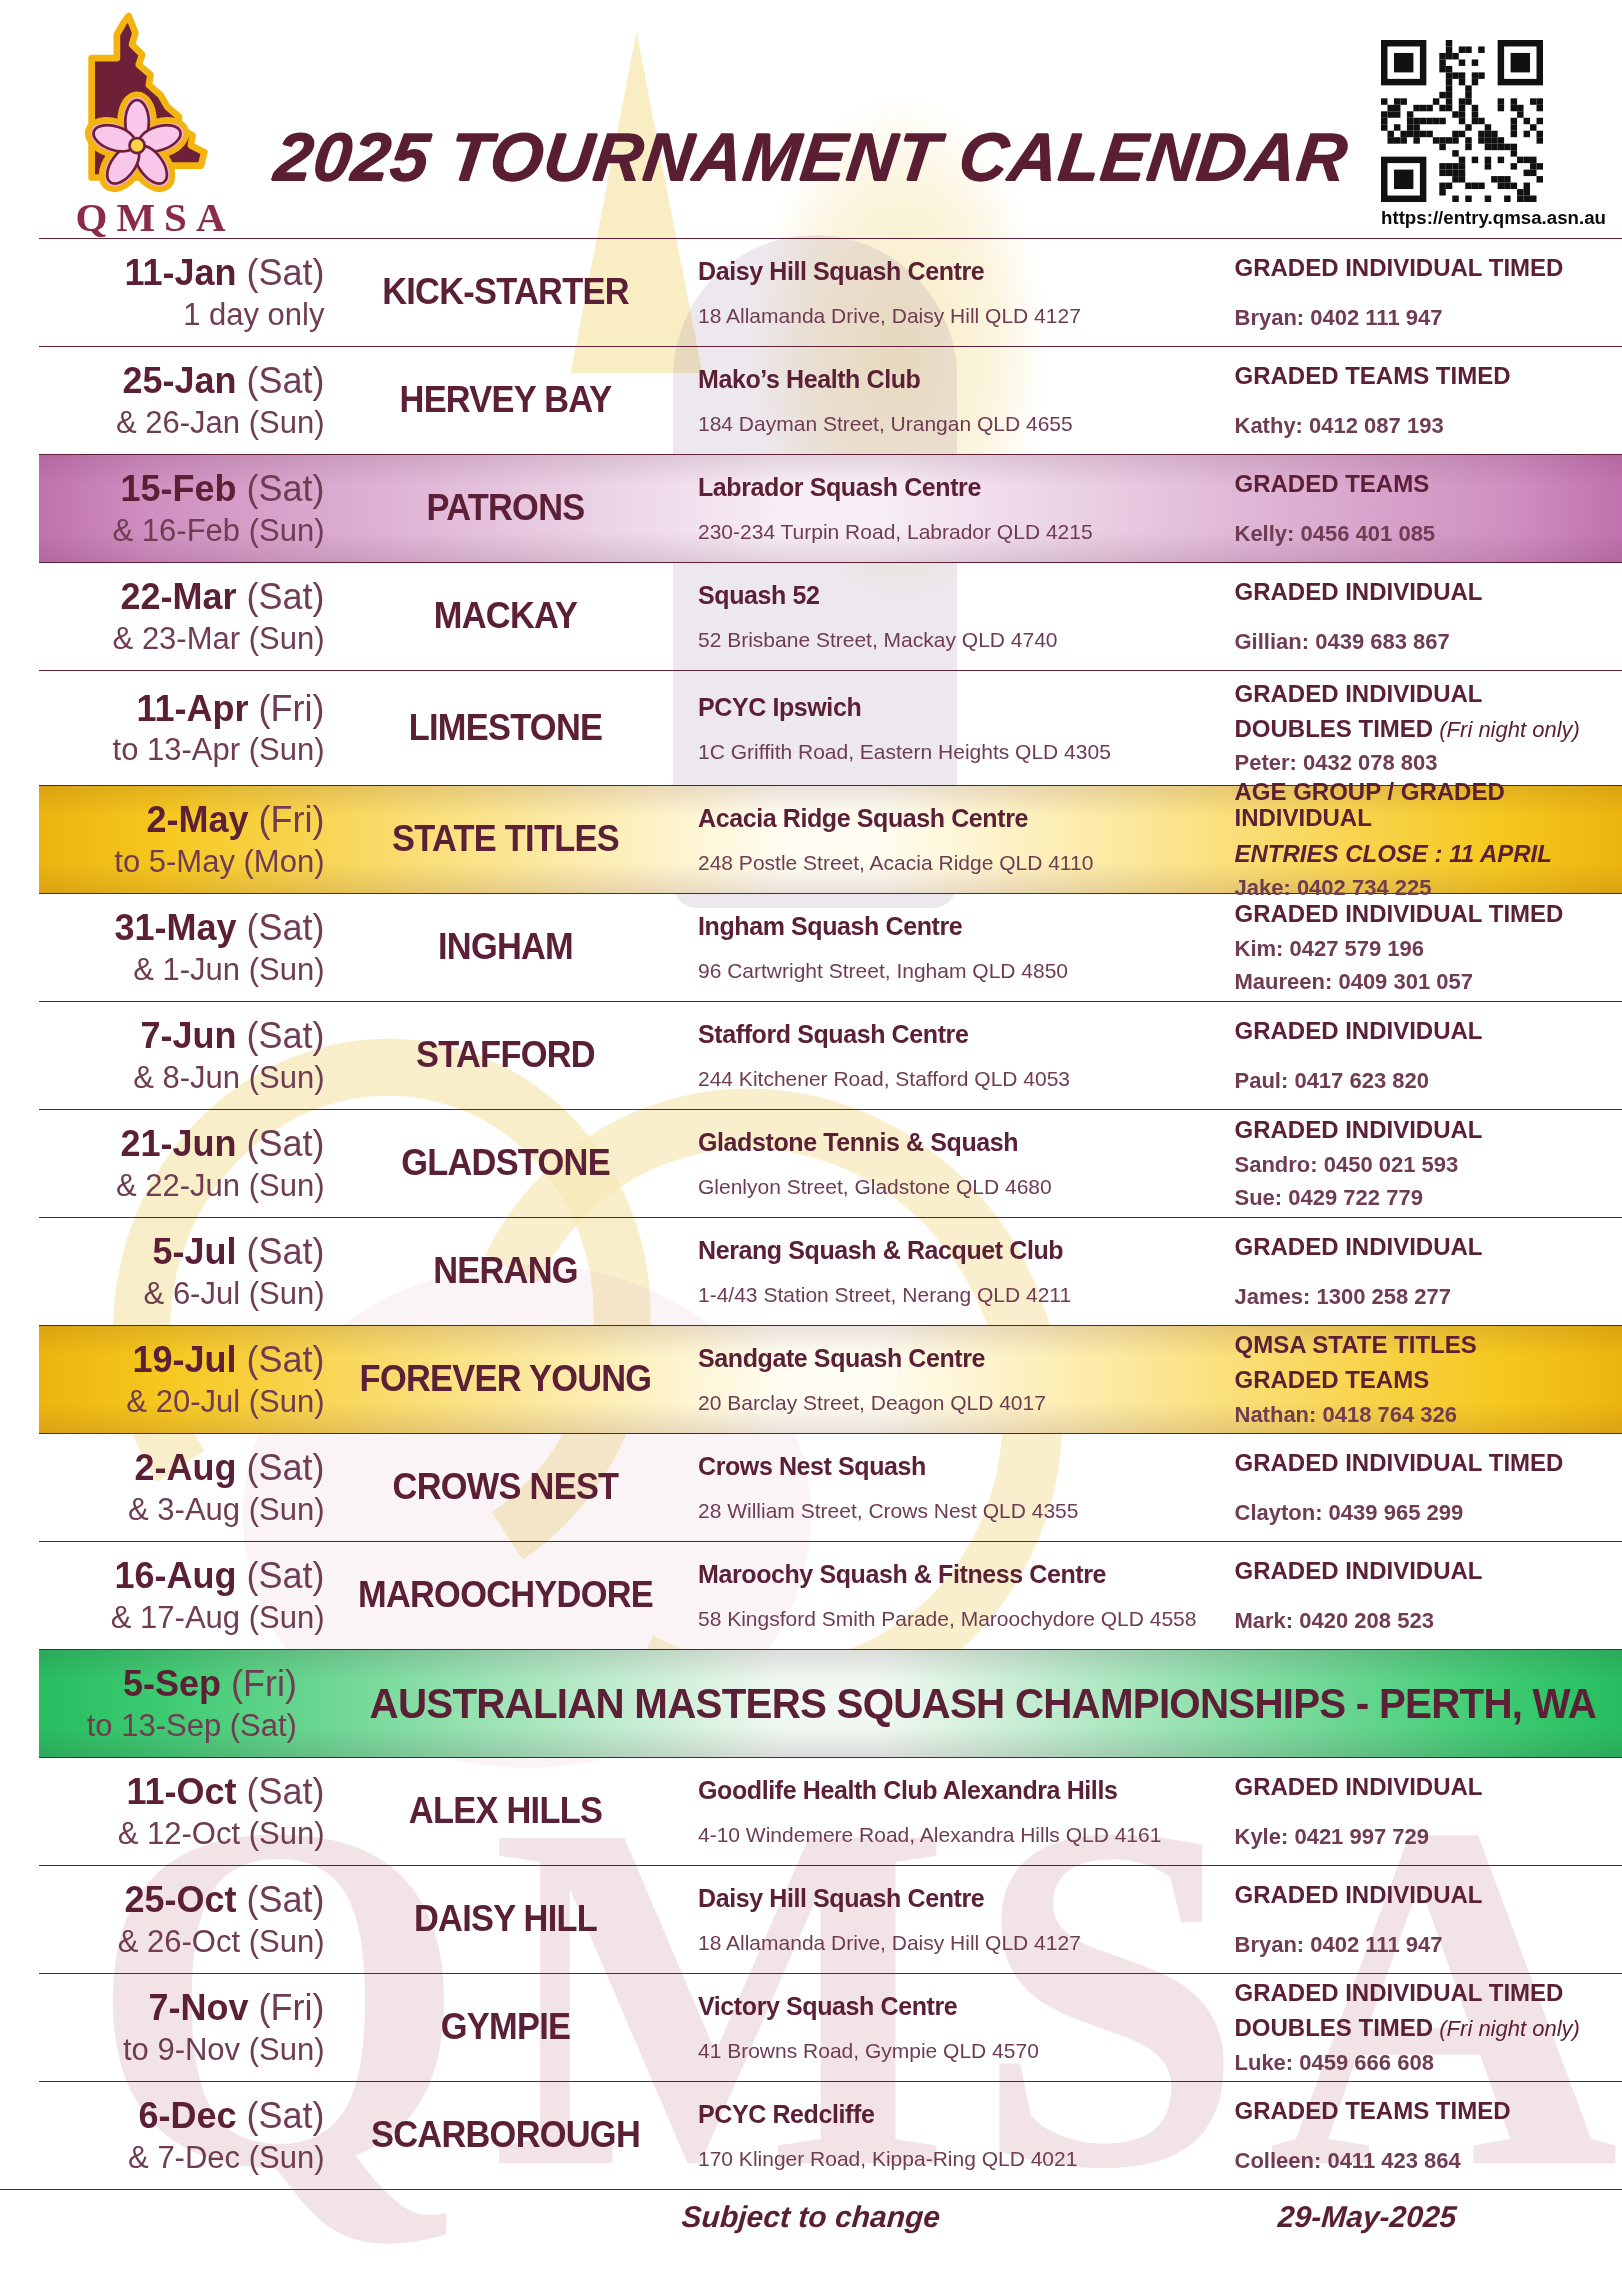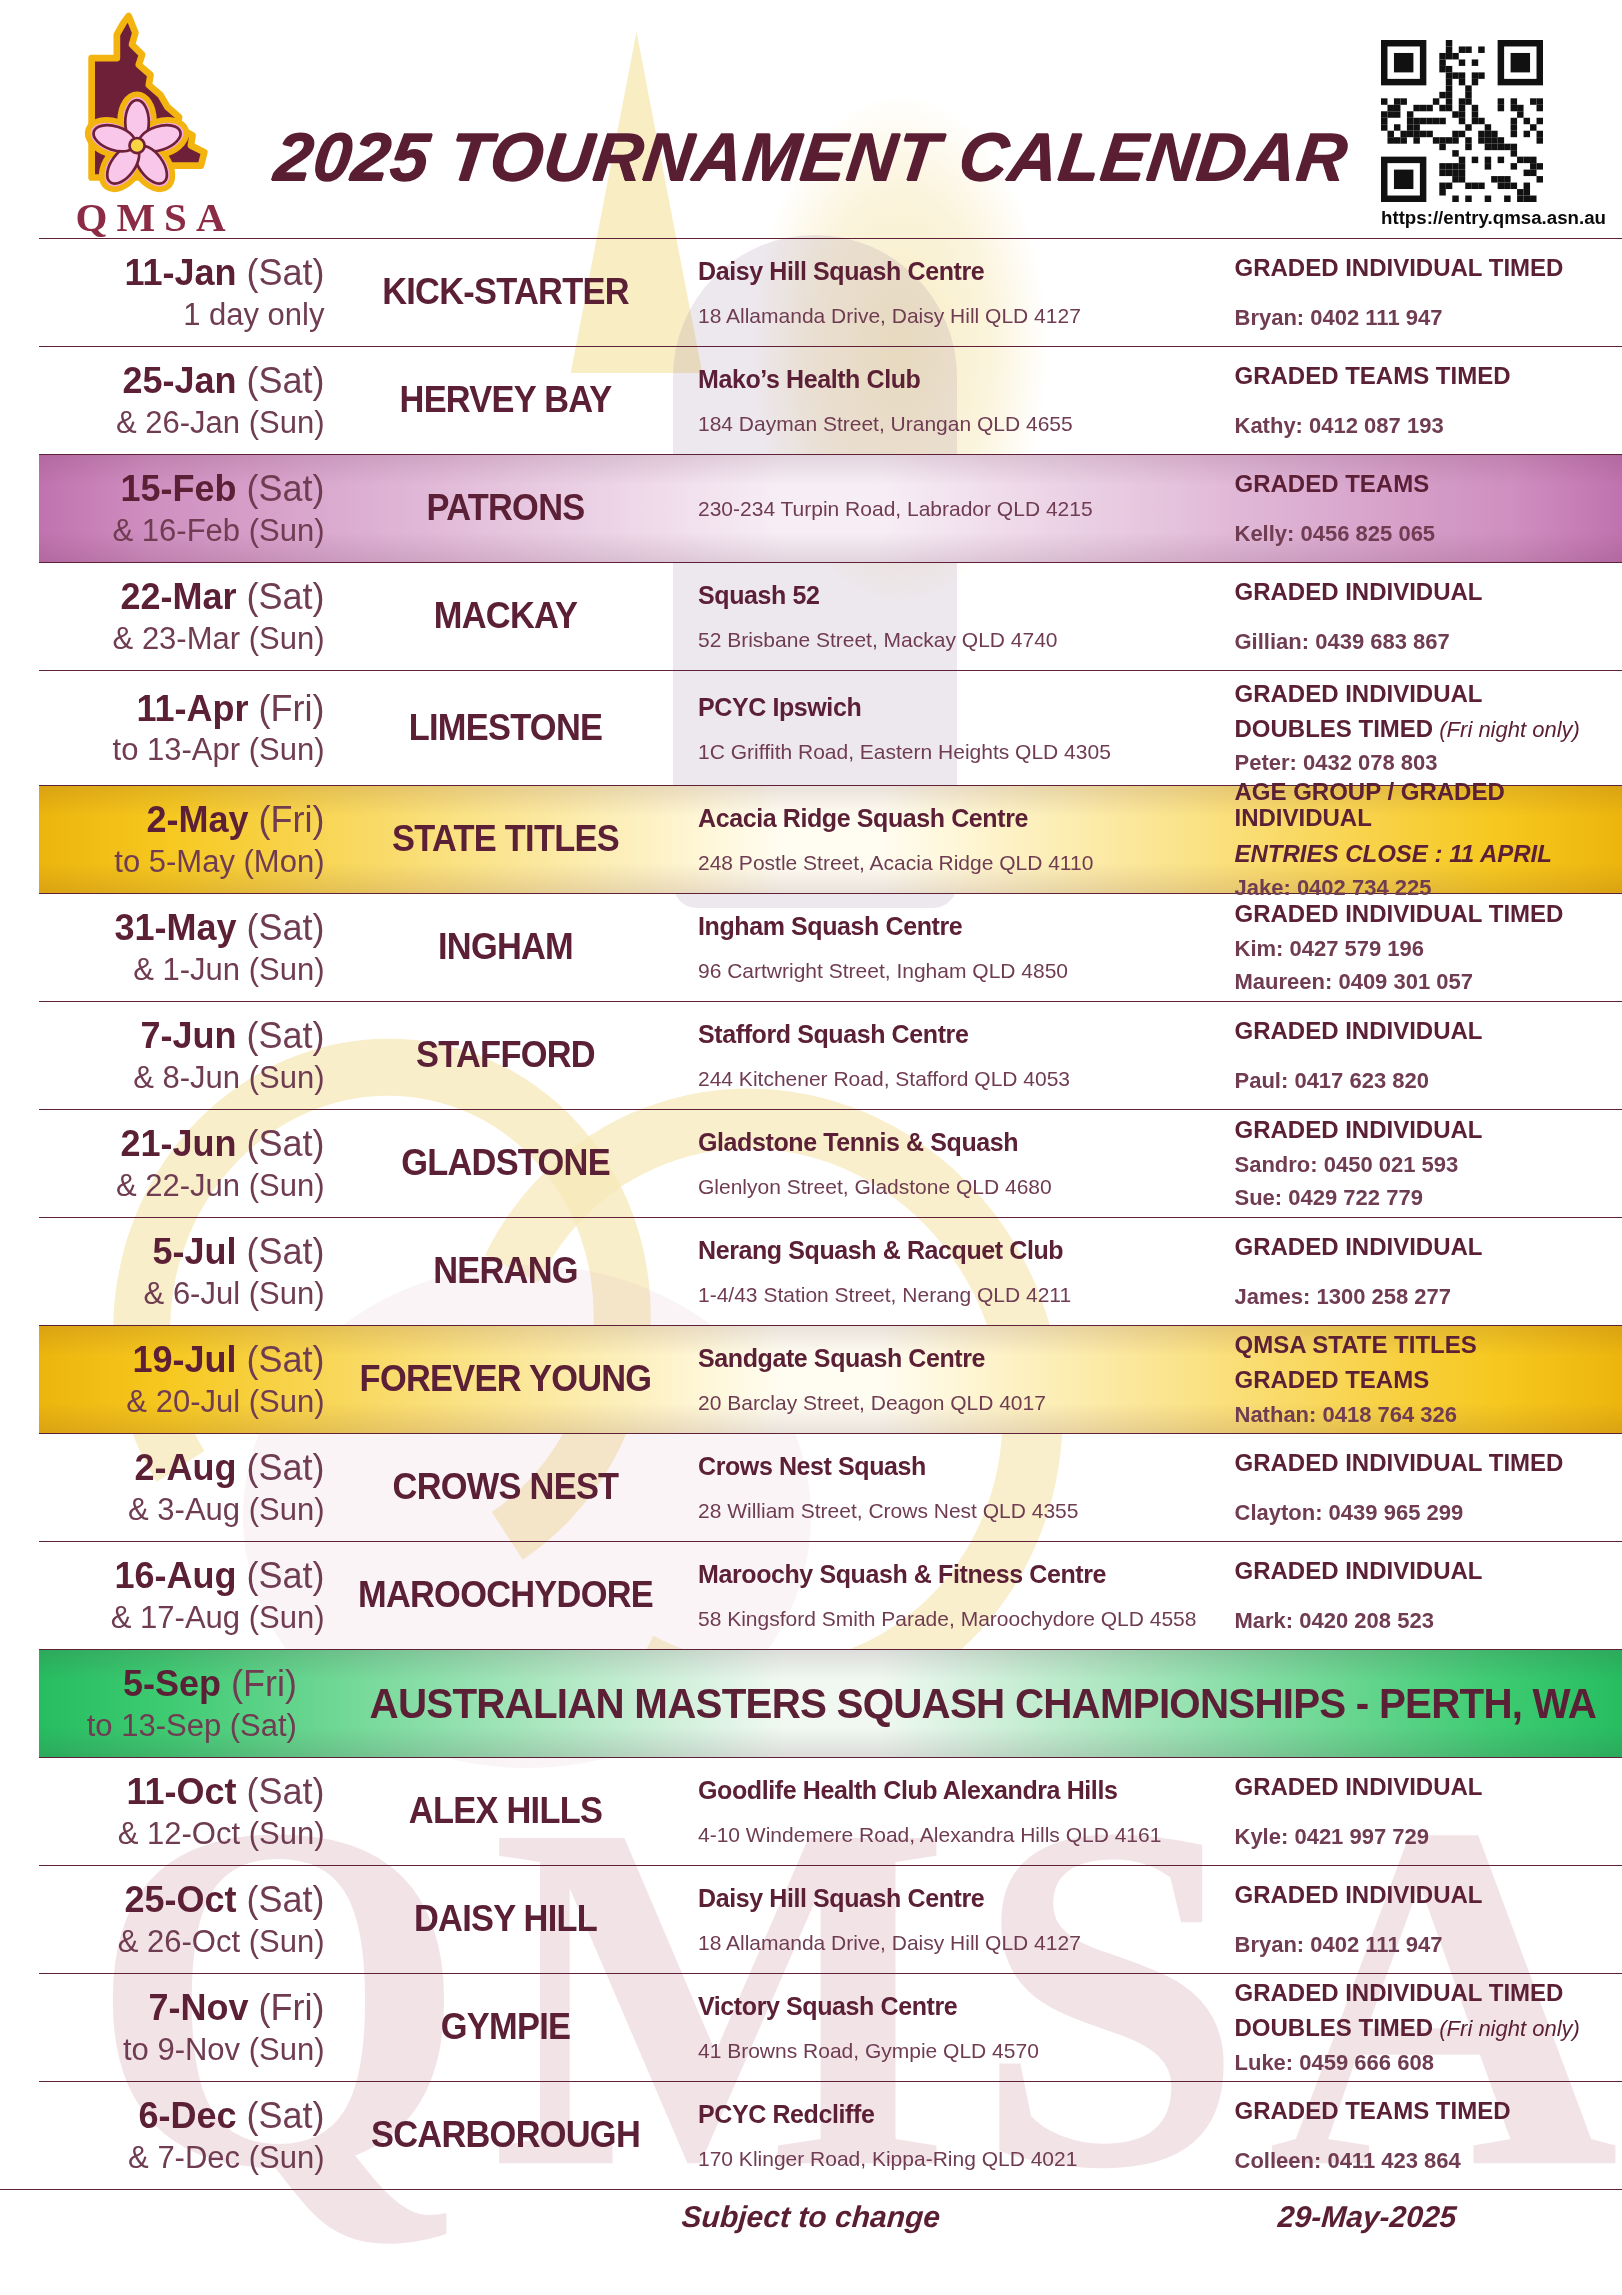--- a/index.html
+++ b/index.html
@@ -335,25 +335,26 @@
         <div class="info-line"><span class="ir">Kathy: 0412 087 193</span></div>
       </div>
     </div>
     <div class="row pink hl">
       <div class="col date">
         <div class="d1"><span class="b">15-Feb</span><span class="r">&nbsp;(Sat)</span></div>
         <div class="d2">&amp; 16-Feb (Sun)</div>
       </div>
       <div class="col name">PATRONS</div>
       <div class="col venue">
+        <div class="vn">Labrador Squash Centre</div>
         <div class="va">230-234 Turpin Road, Labrador QLD 4215</div>
       </div>
       <div class="col info g2">
         <div class="info-line"><span class="ib">GRADED TEAMS</span></div>
-        <div class="info-line"><span class="ir">Kelly: 0456 825 065</span></div>
+        <div class="info-line"><span class="ir">Kelly: 0456 401 085</span></div>
       </div>
     </div>
     <div class="row">
       <div class="col date">
         <div class="d1"><span class="b">22-Mar</span><span class="r">&nbsp;(Sat)</span></div>
         <div class="d2">&amp; 23-Mar (Sun)</div>
       </div>
       <div class="col name">MACKAY</div>
       <div class="col venue">
         <div class="vn">Squash 52</div>

